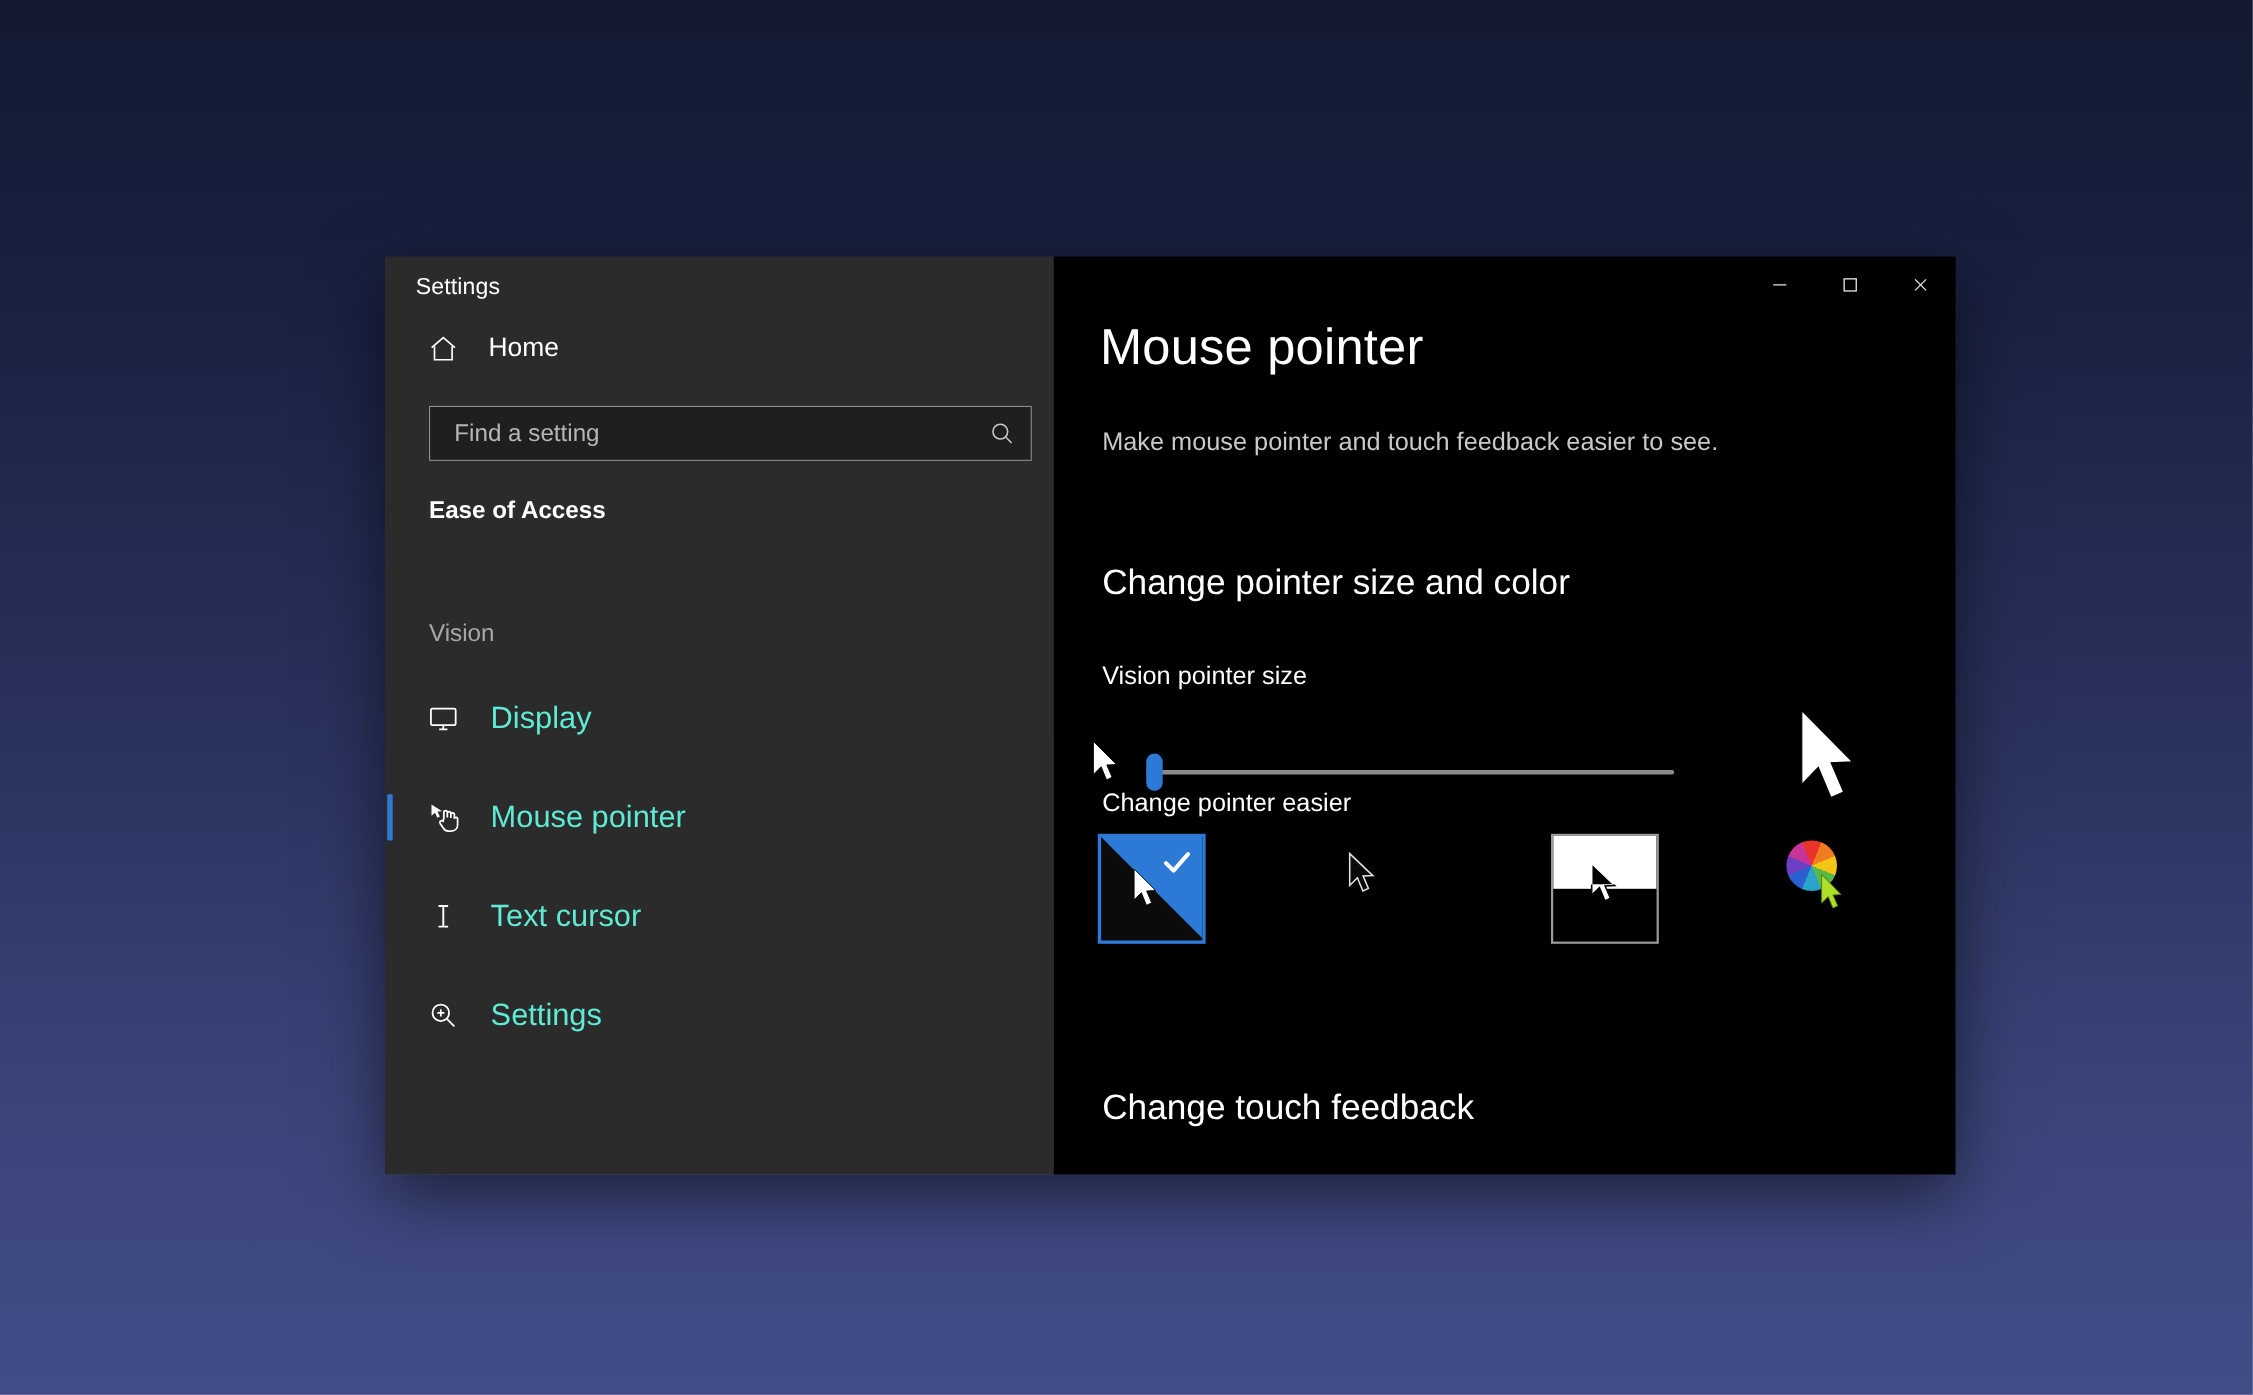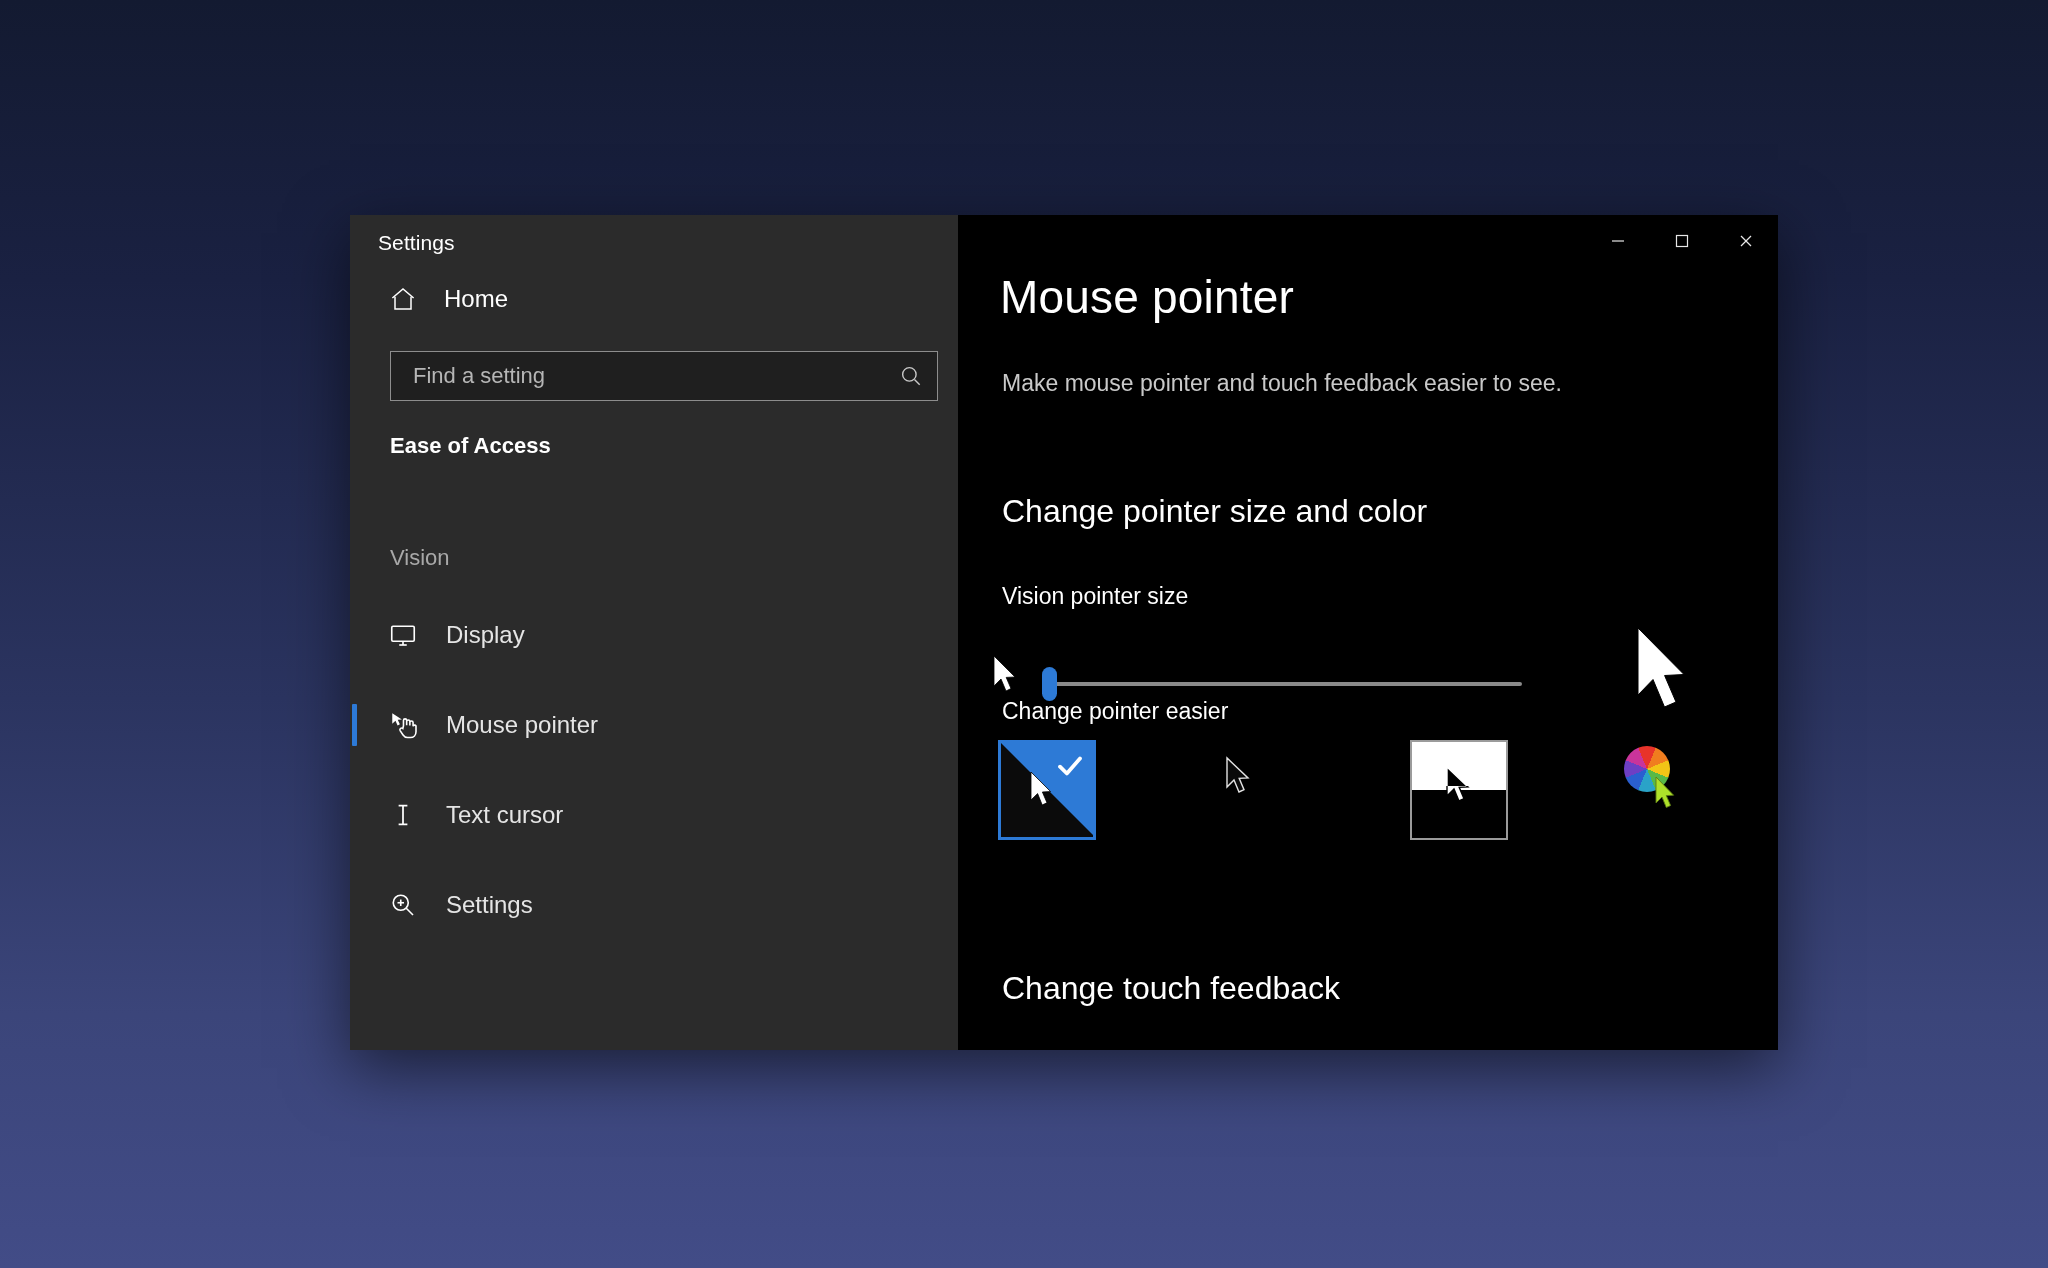--- a/index.html
+++ b/index.html
@@ -14,21 +14,21 @@
   body {
     font-family: "Liberation Sans", sans-serif;
     background: linear-gradient(to bottom, #131a31 0%, #1a2142 22%, #2b3460 55%, #3b457a 80%, #424c87 100%);
     position: relative;
   }
 
   
   #settings-window {
     position: absolute;
     left: 350px;
-    top: 215px;
+    top: 233px;
     width: 1428px;
     height: 835px;
     display: flex;
     box-shadow: 0 18px 60px rgba(0,0,0,0.55);
     overflow: hidden;
   }
 
   
   #sidebar {
     width: 608px;
@@ -127,22 +127,22 @@
     padding-left: 38px;
     cursor: pointer;
   }
   .nav-item .nav-icon {
     width: 38px;
     display: flex;
     align-items: center;
     justify-content: flex-start;
   }
   .nav-item .nav-text {
-    font-size: 24px;
-    color: #e5e5e5;
+    font-size: 28px;
+    color: #5eead4;
     margin-left: 20px;
     white-space: nowrap;
   }
   .nav-item.selected::before {
     content: "";
     position: absolute;
     left: 2px;
     top: 50%;
     margin-top: -21px;
     width: 5px;

